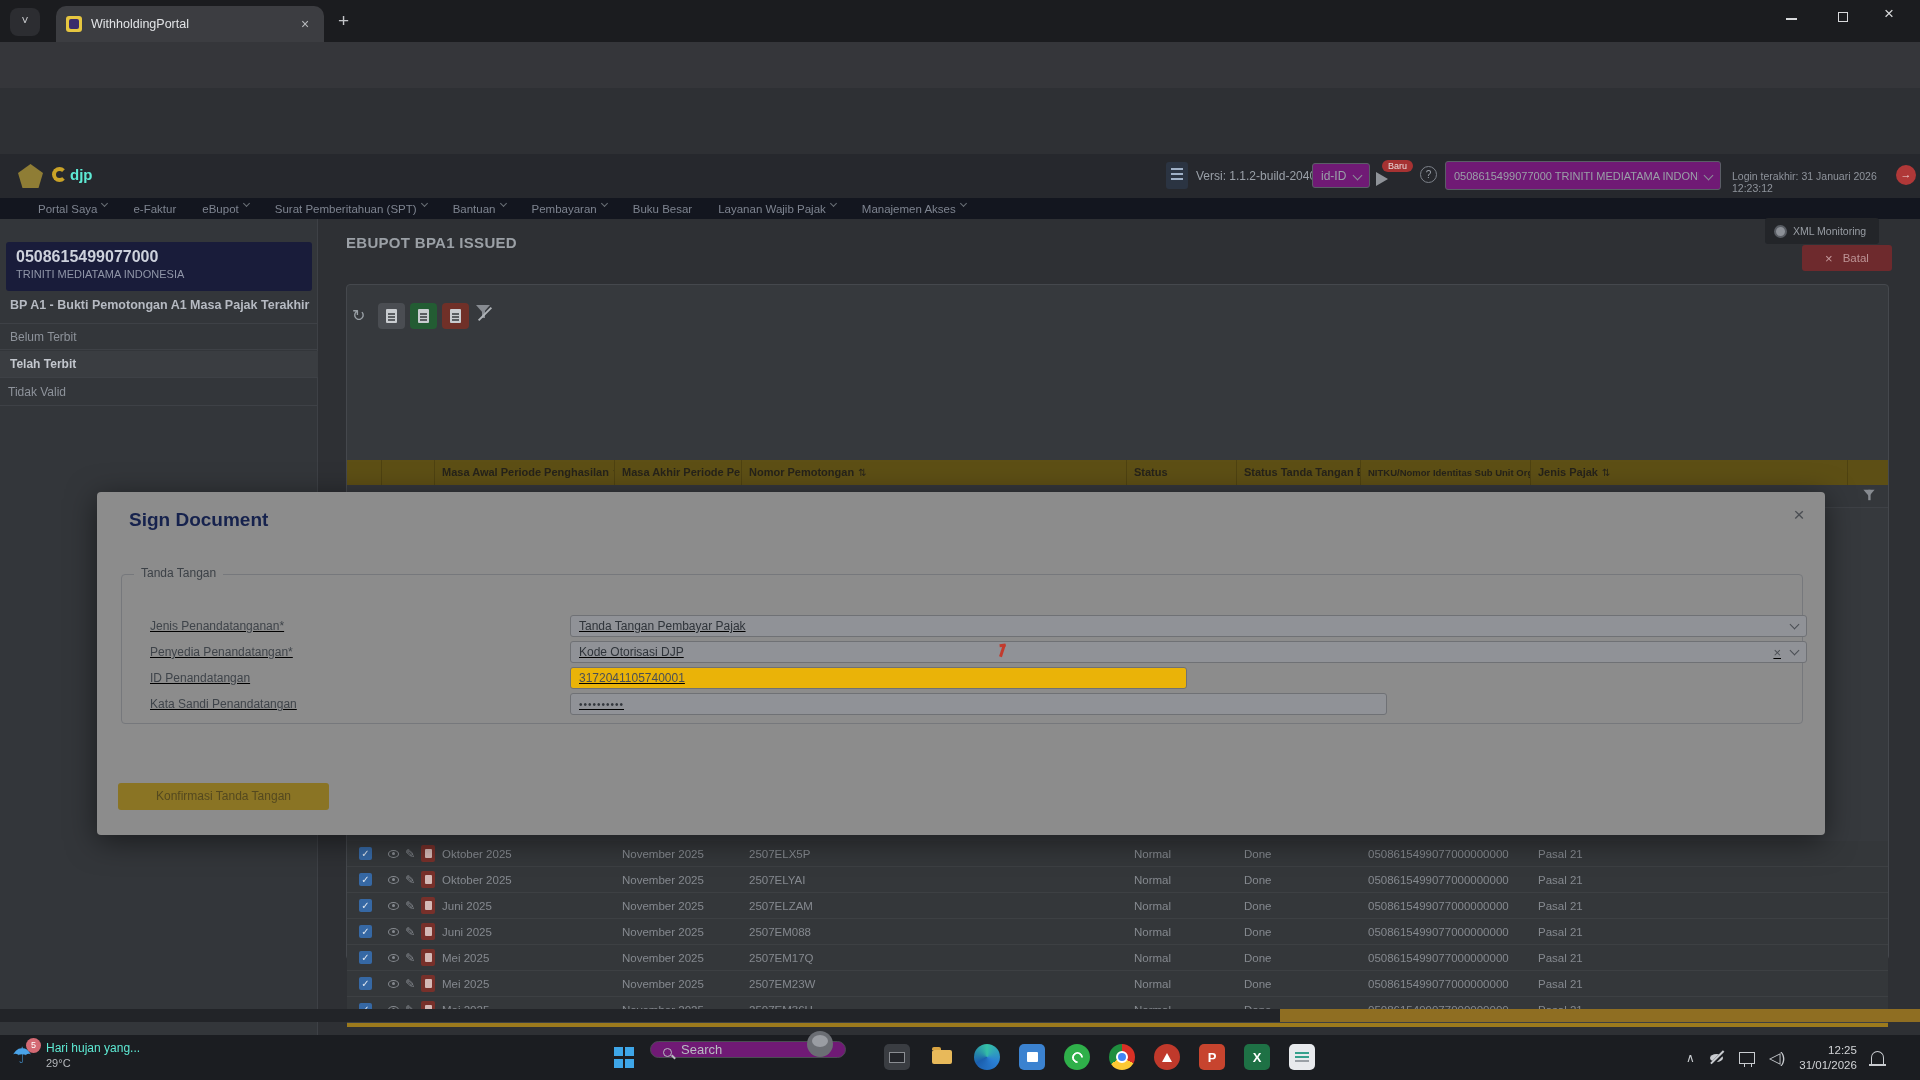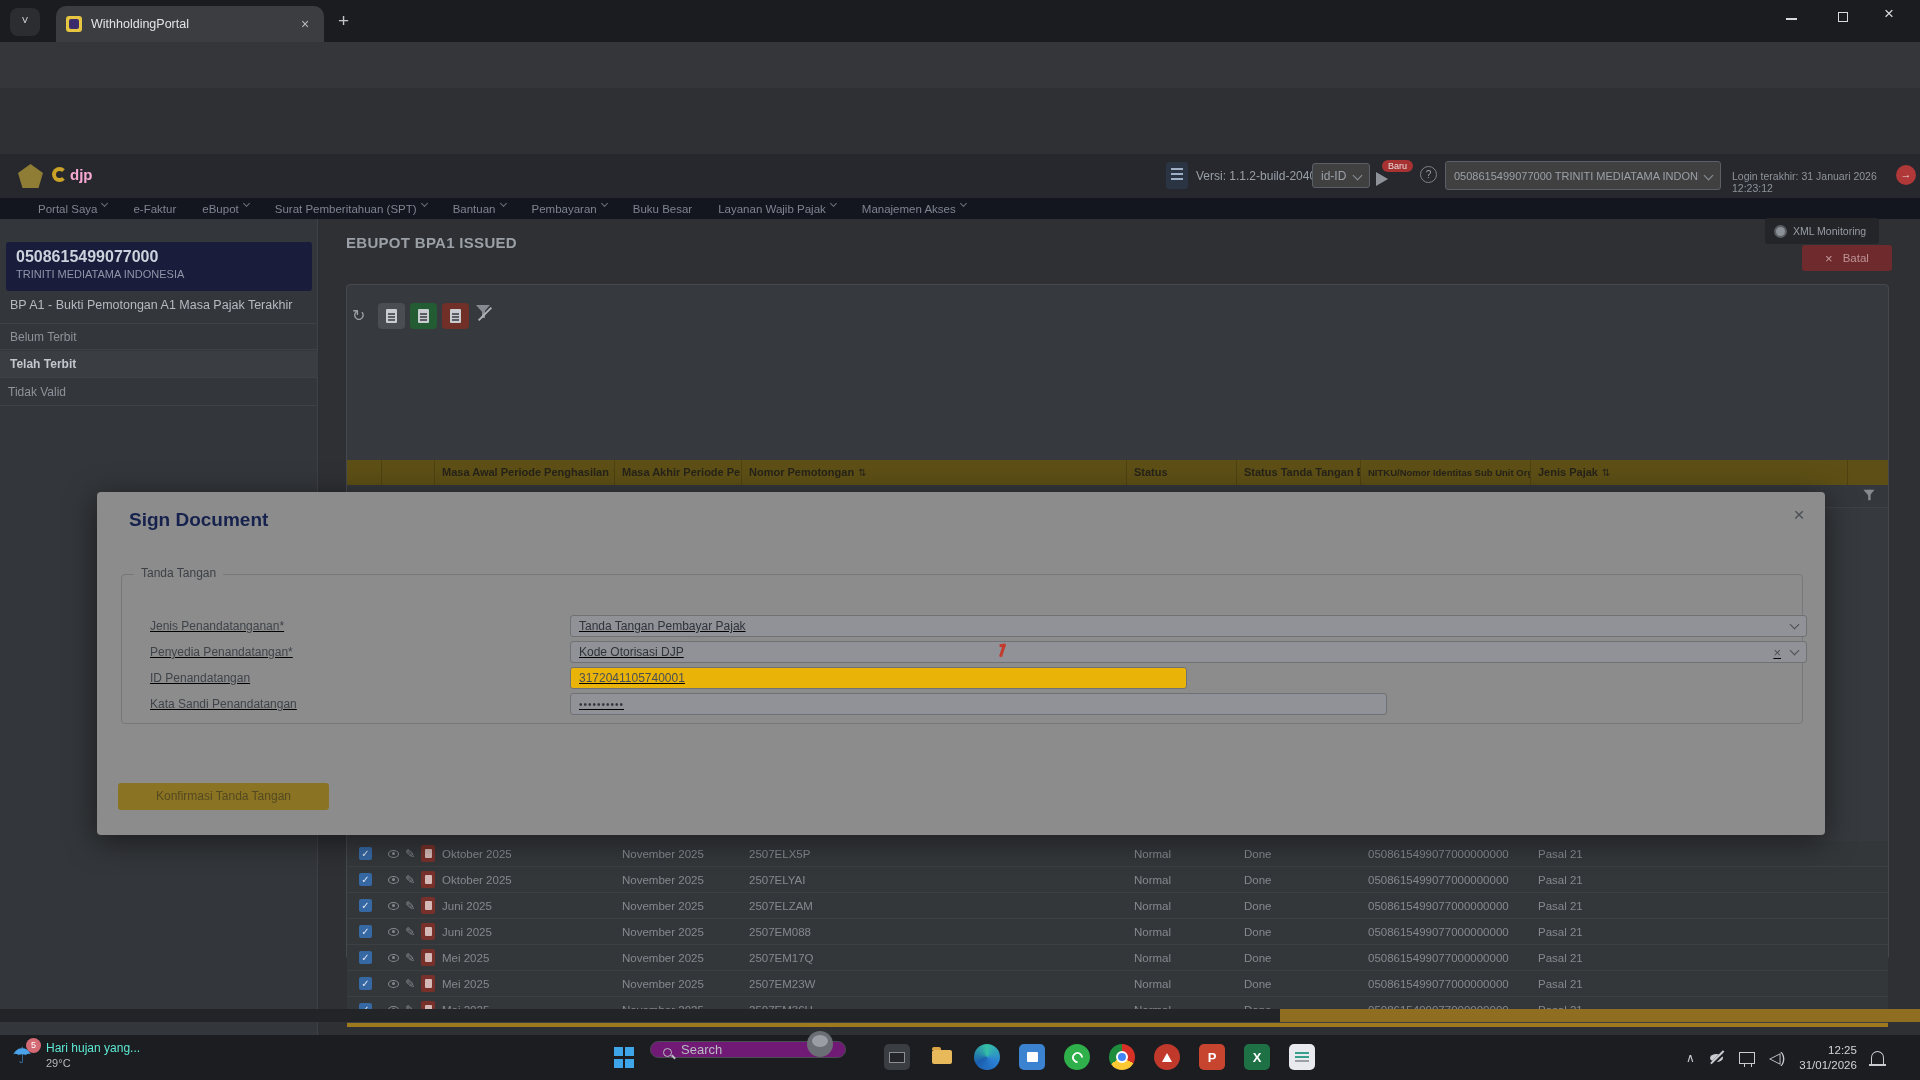--- a/index.html
+++ b/index.html
@@ -45,26 +45,26 @@
 
   
   #viewport { left:0; top:88px; width:1920px; height:947px; background:#2e3034; overflow:hidden; }
   #banner { left:0; top:40px; width:1920px; height:26px; background:#3e4145; color:#1d2025;
     text-align:center; line-height:26px; font-size:12px; }
   #appheader { left:0; top:66px; width:1920px; height:44px; background:#26282d; }
   #kemenkeu-logo { left:18px; top:10px; width:25px; height:24px; background:#8f7d35;
     clip-path:polygon(50% 0,100% 38%,82% 100%,18% 100%,0 38%); }
   #djp-brand { left:52px; top:12px; display:flex; align-items:center; gap:3px; }
   #djp-ring { width:15px; height:15px; border:4px solid #c9a227; border-right-color:transparent; border-radius:50%; }
-  #djp-text { color:#f9a8d4; font-weight:bold; font-size:15px; }
+  #djp-text { color:#5eead4; font-weight:bold; font-size:15px; }
   #hdr-doc-icon { left:1166px; top:8px; width:22px; height:27px; background:#2b3442; border-radius:3px; }
   #hdr-doc-icon::after { content:""; position:absolute; left:5px; top:6px; width:12px; height:2px; background:#9fb0c6;
     box-shadow:0 5px 0 #9fb0c6, 0 10px 0 #9fb0c6; }
   #hdr-version { left:1196px; top:15px; color:#9aa0a8; font-size:12px; }
-  .hdr-select { border:1px solid #5a5e66; border-radius:3px; background:#404040; color:#9aa0a8;
+  .hdr-select { border:1px solid #5a5e66; border-radius:3px; background:#701a75; color:#9aa0a8;
     display:flex; align-items:center; font-size:12px; padding:0 8px; justify-content:space-between; }
   #locale-select { left:1312px; top:9px; width:58px; height:25px; }
   #baru-wrap { left:1372px; top:6px; width:46px; height:30px; }
   #megaphone-icon { position:absolute; left:4px; top:12px; width:0; height:0;
     border-top:7px solid transparent; border-bottom:7px solid transparent; border-left:12px solid #8f9399; }
   #baru-badge { position:absolute; left:10px; top:0; background:#a63232; color:#e8d9d9; font-size:9px;
     padding:1px 6px; border-radius:8px; }
   #help-icon { left:1420px; top:12px; width:17px; height:17px; border:1.5px solid #7d828a; border-radius:50%;
     color:#9aa0a8; font-size:10px; text-align:center; line-height:15px; }
   #account-select { left:1445px; top:7px; width:276px; height:29px; font-size:11px; }
@@ -77,21 +77,21 @@
   #navbar { left:0; top:110px; width:1920px; height:21px; background:#13161f;
     display:flex; align-items:center; padding-left:38px; gap:26px; }
   .nav-item { color:#7e8490; font-size:11.5px; display:flex; align-items:flex-start; gap:5px; white-space:nowrap; }
   .nav-caret { width:5px; height:5px; border-right:1.2px solid #6a7077; border-bottom:1.2px solid #6a7077; transform:rotate(45deg); margin-top:-2px; }
 
   
   #sidebar { left:0; top:131px; width:318px; height:816px; background:#33363a; border-right:1px solid #3e4146; }
   #npwp-box { left:6px; top:23px; width:306px; height:49px; background:#191c3a; border-radius:3px; padding:6px 10px; }
   #npwp-num { color:#cdd1dc; font-weight:bold; font-size:16px; }
   #npwp-name { color:#9096a8; font-size:11px; margin-top:2px; }
-  #sb-section { left:10px; top:79px; width:300px; color:#b6bac2; font-weight:normal; font-size:12.5px; }
+  #sb-section { left:10px; top:79px; width:300px; color:#b6bac2; font-weight:bold; font-size:12.5px; }
   .sb-item { left:0; width:318px; height:27px; line-height:27px; padding-left:10px; font-size:12px;
     color:#8e939b; border-bottom:1px solid #3e4146; }
   #sb-i0 { top:104px; border-top:1px solid #3e4146; }
   #sb-i1 { top:132px; background:#3a3d41; color:#c3c7ce; font-weight:bold; }
   #sb-i2 { top:160px;padding-left:8px; }
 
   
   #page-title { left:346px; top:146px; color:#9ba0a6; font-weight:bold; font-size:15px; letter-spacing:.3px; }
   #xml-btn { left:1765px; top:130px; width:114px; height:26px; background:#232529; border-radius:3px;
     display:flex; align-items:center; gap:6px; padding:0 9px; }

